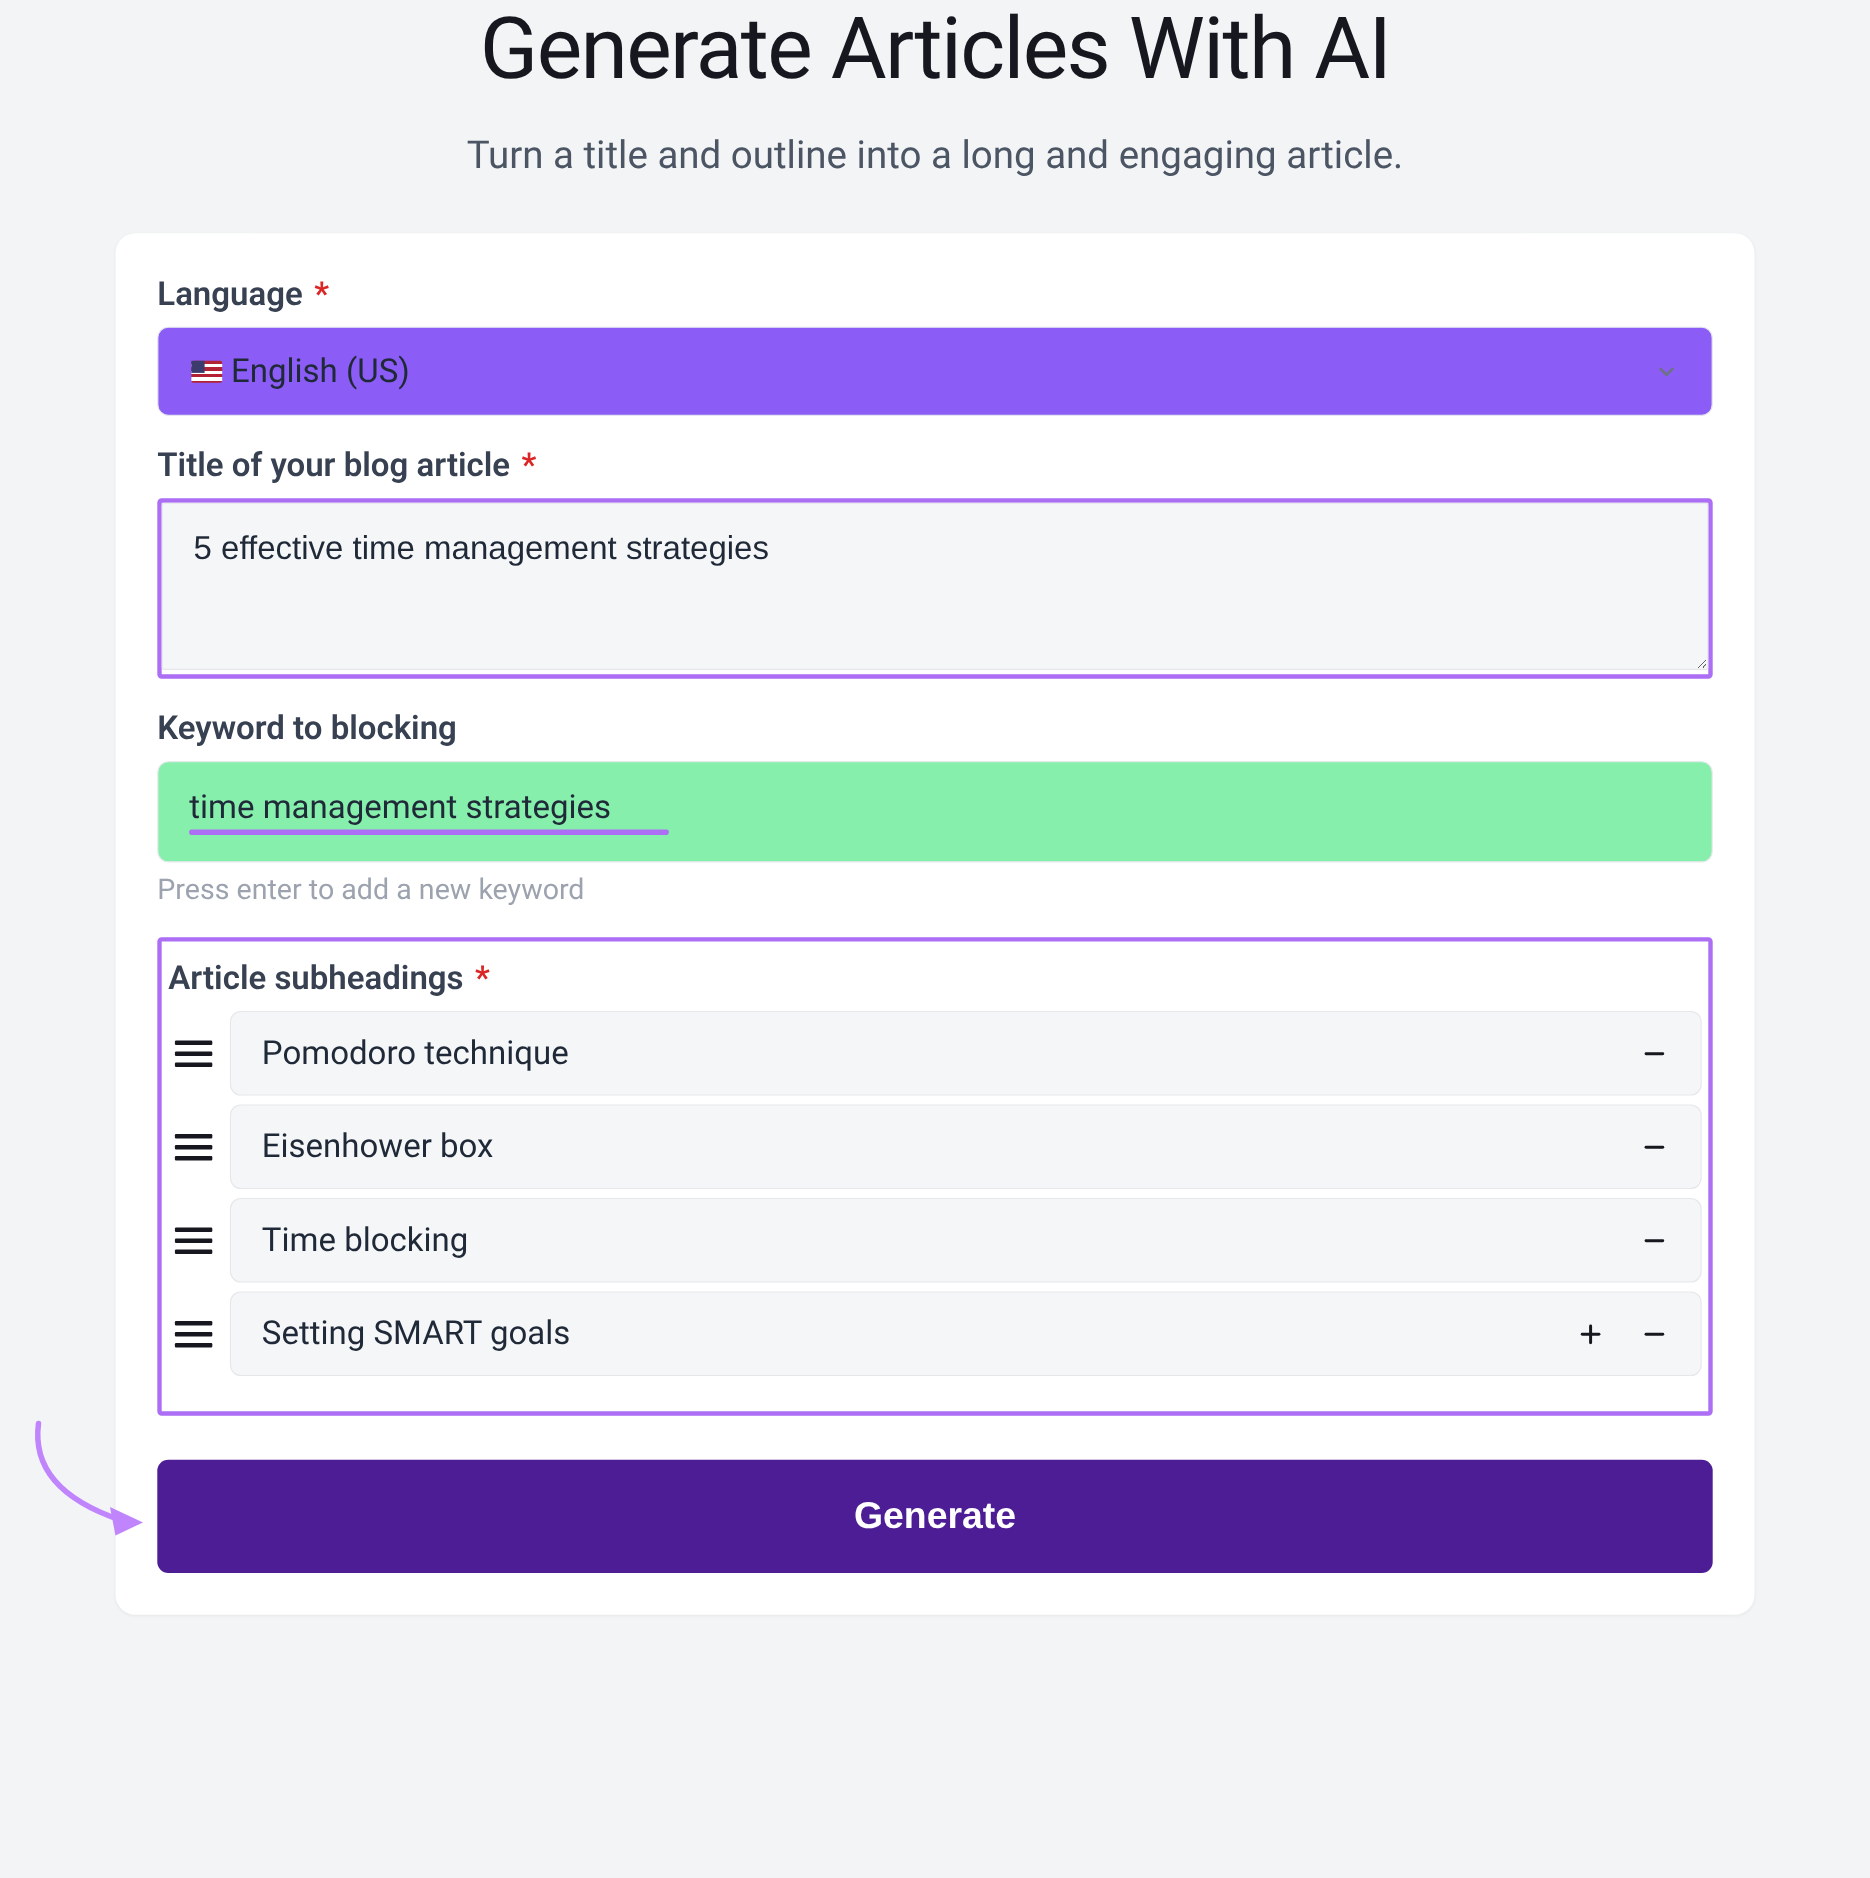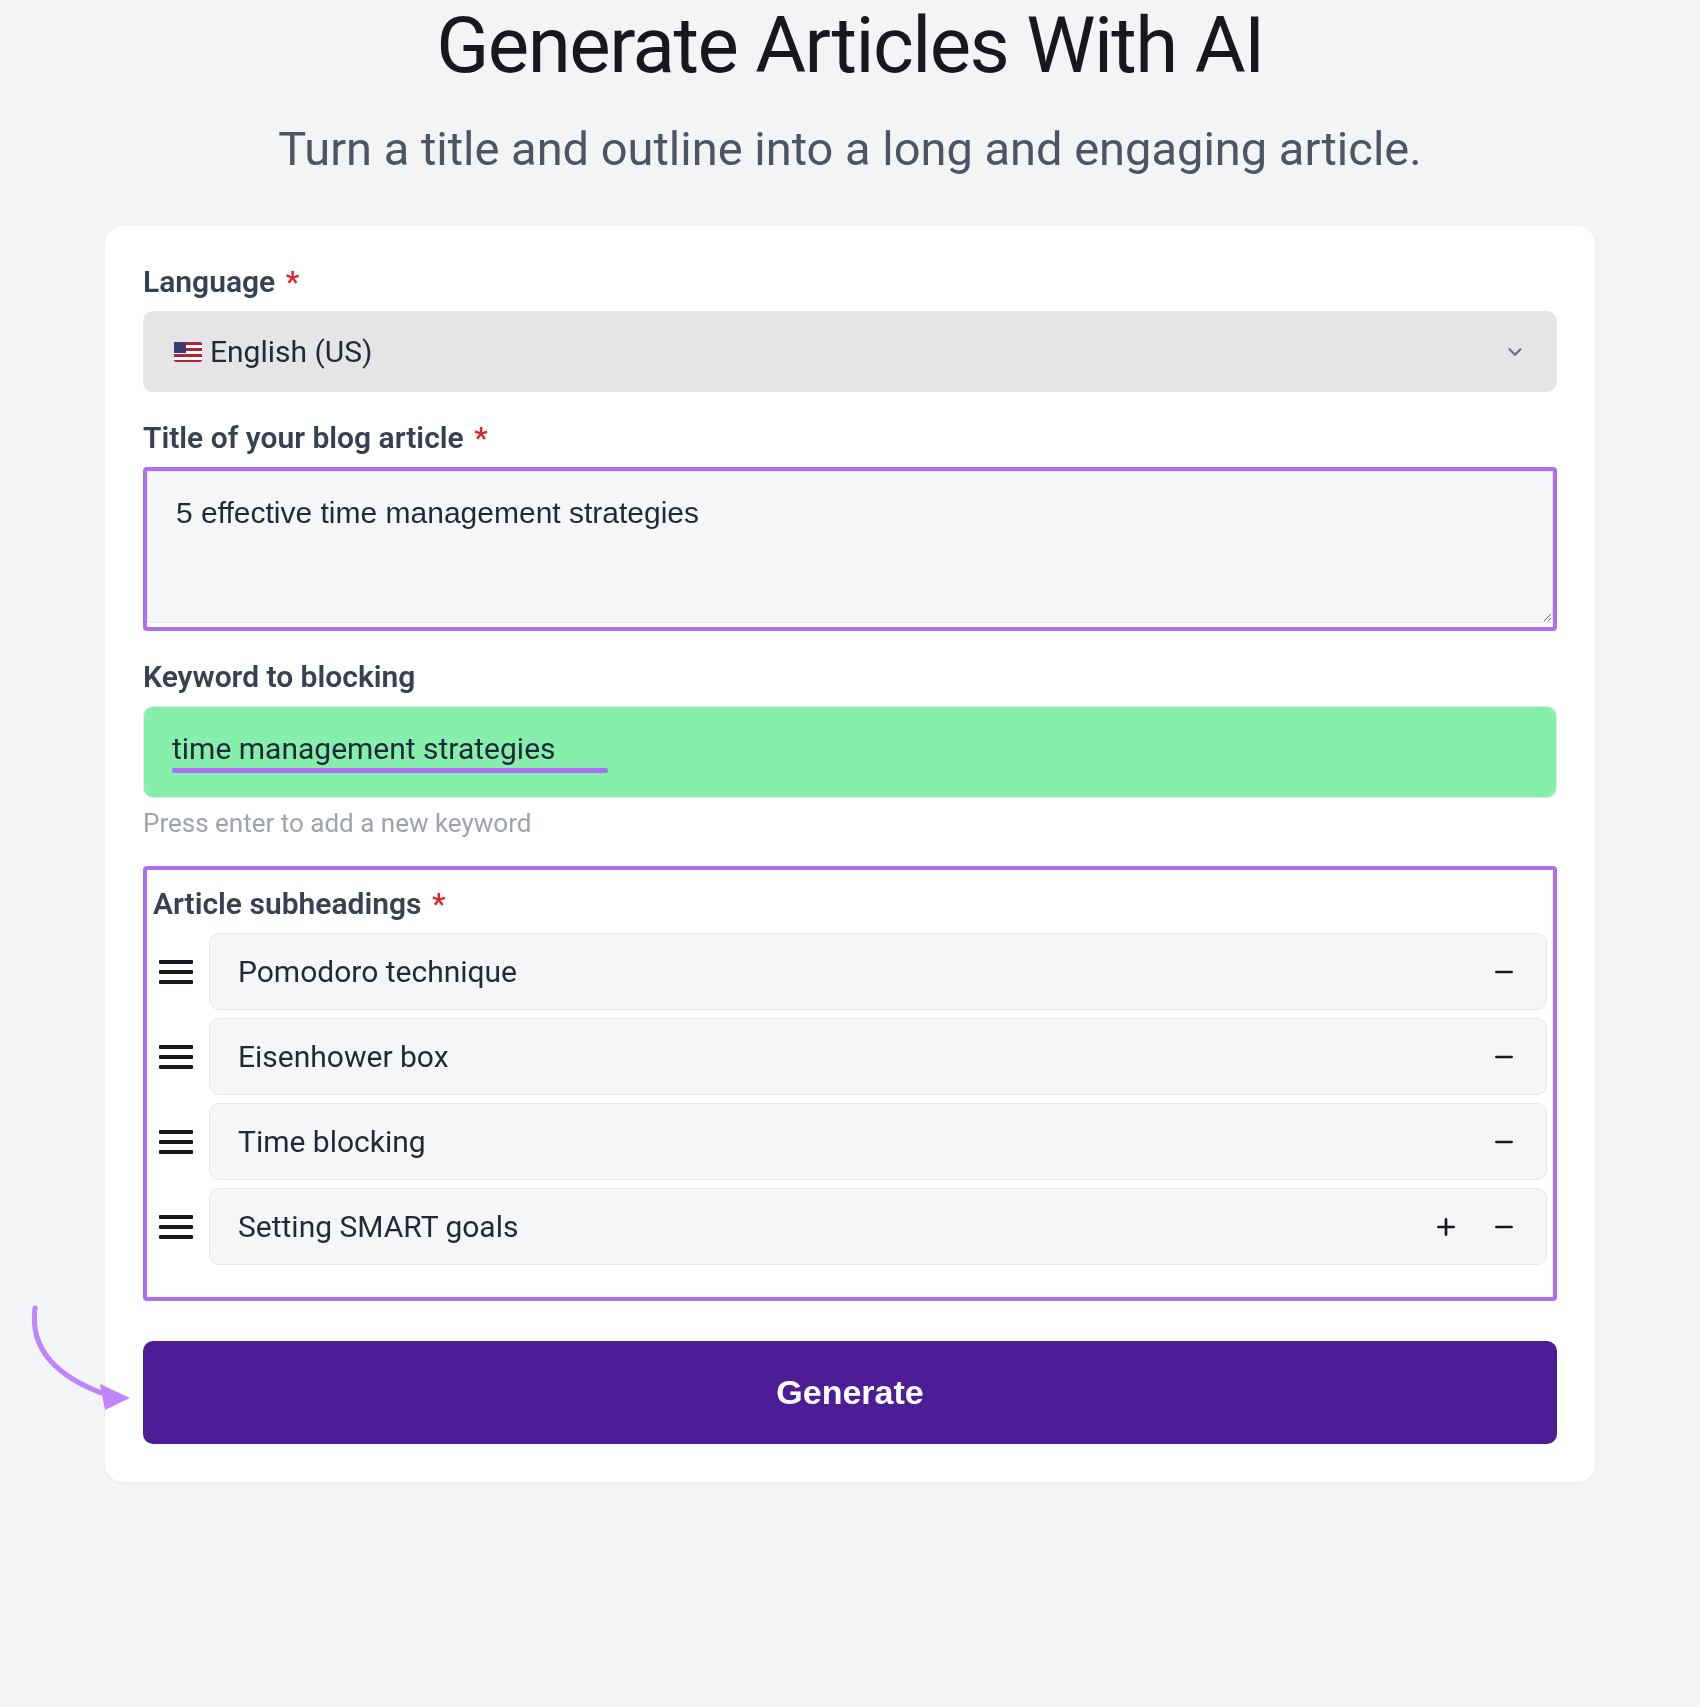--- a/index.html
+++ b/index.html
@@ -22,21 +22,21 @@
       padding: 0 0 50px 0;
     }
     .page-title {
       font-size: 78px;
       font-weight: 400;
       color: #17181f;
       letter-spacing: -1.5px;
       margin-bottom: 30px;
     }
     .page-subtitle {
-      font-size: 47px;
+      font-size: 35px;
       color: #4b5563;
       font-weight: 400;
     }
     .card {
       background: #ffffff;
       border-radius: 18px;
       padding: 38px;
       margin: 0 105px;
       box-shadow: 0 1px 3px rgba(0,0,0,0.05);
       position: relative;
@@ -50,21 +50,21 @@
       color: #374151;
       margin-bottom: 12px;
       display: block;
     }
     .required {
       color: #dc2626;
       margin-left: 3px;
     }
     .select-wrapper {
       position: relative;
-      background: #e5e5e5;
+      background: #8b5cf6;
       border: 1px solid #e5e7eb;
       border-radius: 10px;
       padding: 22px 30px;
       display: flex;
       align-items: center;
       justify-content: space-between;
       cursor: pointer;
     }
     .select-value {
       display: flex;

